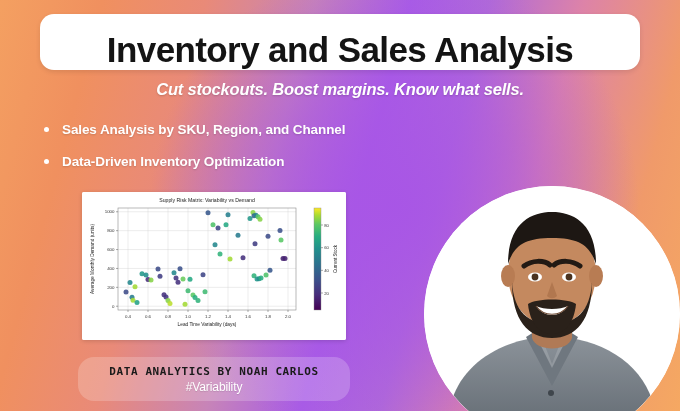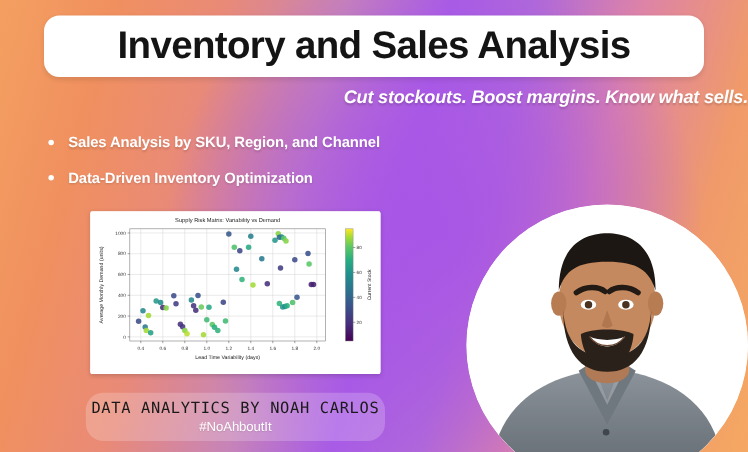--- a/index.html
+++ b/index.html
@@ -29,39 +29,39 @@
   }
 
   
   .title-pill {
     position: absolute;
     left: 40px; top: 14px;
     width: 600px; height: 56px;
     background: #ffffff;
     border-radius: 14px;
     display: flex;
-    align-items: center;
+    align-items: flex-end;
     justify-content: center;
     box-shadow: 0 2px 5px rgba(0,0,0,0.10);
   }
   .title-text {
     font-size: 35px;
     font-weight: 700;
     color: #141414;
     letter-spacing: -0.6px;
     white-space: nowrap;
     font-family: "Liberation Sans", sans-serif;
   }
 
   
   .subtitle {
     position: absolute;
     left: 0; top: 80px;
     width: 680px;
-    text-align: right;
+    text-align: center;
     font-size: 16.5px;
     font-weight: 700;
     font-style: italic;
     color: #ffffff;
     letter-spacing: -0.2px;
     text-shadow: 0 1px 2px rgba(0,0,0,0.18);
     white-space: nowrap;
   }
 
   
@@ -110,22 +110,22 @@
     width: 272px; height: 44px;
     background: rgba(255,255,255,0.20);
     border-radius: 16px;
     display: flex;
     flex-direction: column;
     align-items: center;
     justify-content: center;
   }
   .banner-main {
     font-family: "DejaVu Sans Mono", monospace;
-    font-size: 14px;
-    font-weight: 400;
+    font-size: 11px;
+    font-weight: 700;
     color: #1a1a1a;
     letter-spacing: 0.6px;
     white-space: nowrap;
   }
   .banner-sub {
     margin-top: 2px;
     font-size: 12px;
     font-weight: 400;
     color: #ffffff;
     letter-spacing: -0.1px;
@@ -314,21 +314,21 @@
           <text x="242.2" y="57.166666666666664" font-size="4.2" text-anchor="start" fill="#333" font-family="&quot;Liberation Sans&quot;, sans-serif">60</text>
           <line x1="239" y1="33" x2="241" y2="33" stroke="#555" stroke-width="0.5"></line>
           <text x="242.2" y="34.5" font-size="4.2" text-anchor="start" fill="#333" font-family="&quot;Liberation Sans&quot;, sans-serif">80</text>
           <text x="255" y="67" font-size="4.6" text-anchor="middle" fill="#222" font-family="&quot;Liberation Sans&quot;, sans-serif" transform="rotate(-90 255 67)">Current Stock</text>
         </g>
     </svg>
   </div>
 
   <div class="banner">
     <div class="banner-main">DATA ANALYTICS BY NOAH CARLOS</div>
-    <div class="banner-sub">#NoAhboutIt</div>
+    <div class="banner-sub">#Variability</div>
   </div>
 
   <div class="portrait-wrap">
     <div class="portrait-disc">
       <svg class="portrait-svg" viewBox="0 0 256 256">
         <defs>
           <linearGradient id="shirtG" x1="0" y1="0" x2="0" y2="1">
             <stop offset="0" stop-color="#8c939a"></stop>
             <stop offset="1" stop-color="#5e666e"></stop>
           </linearGradient>

